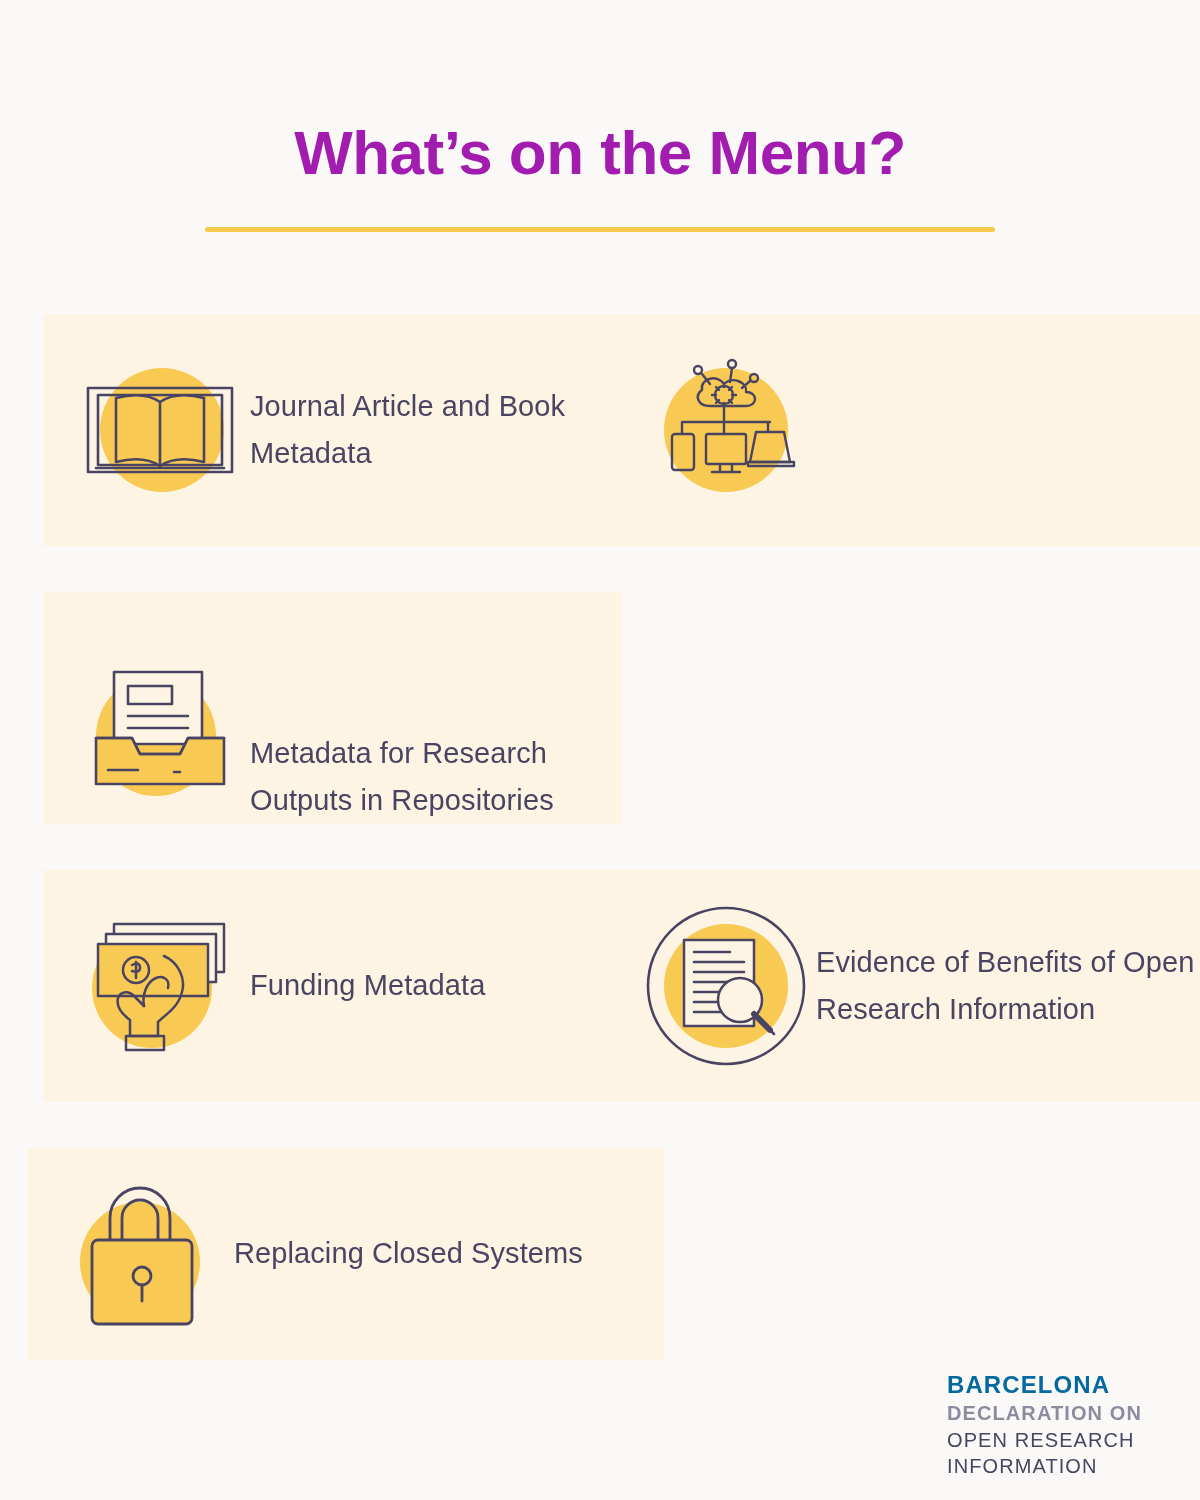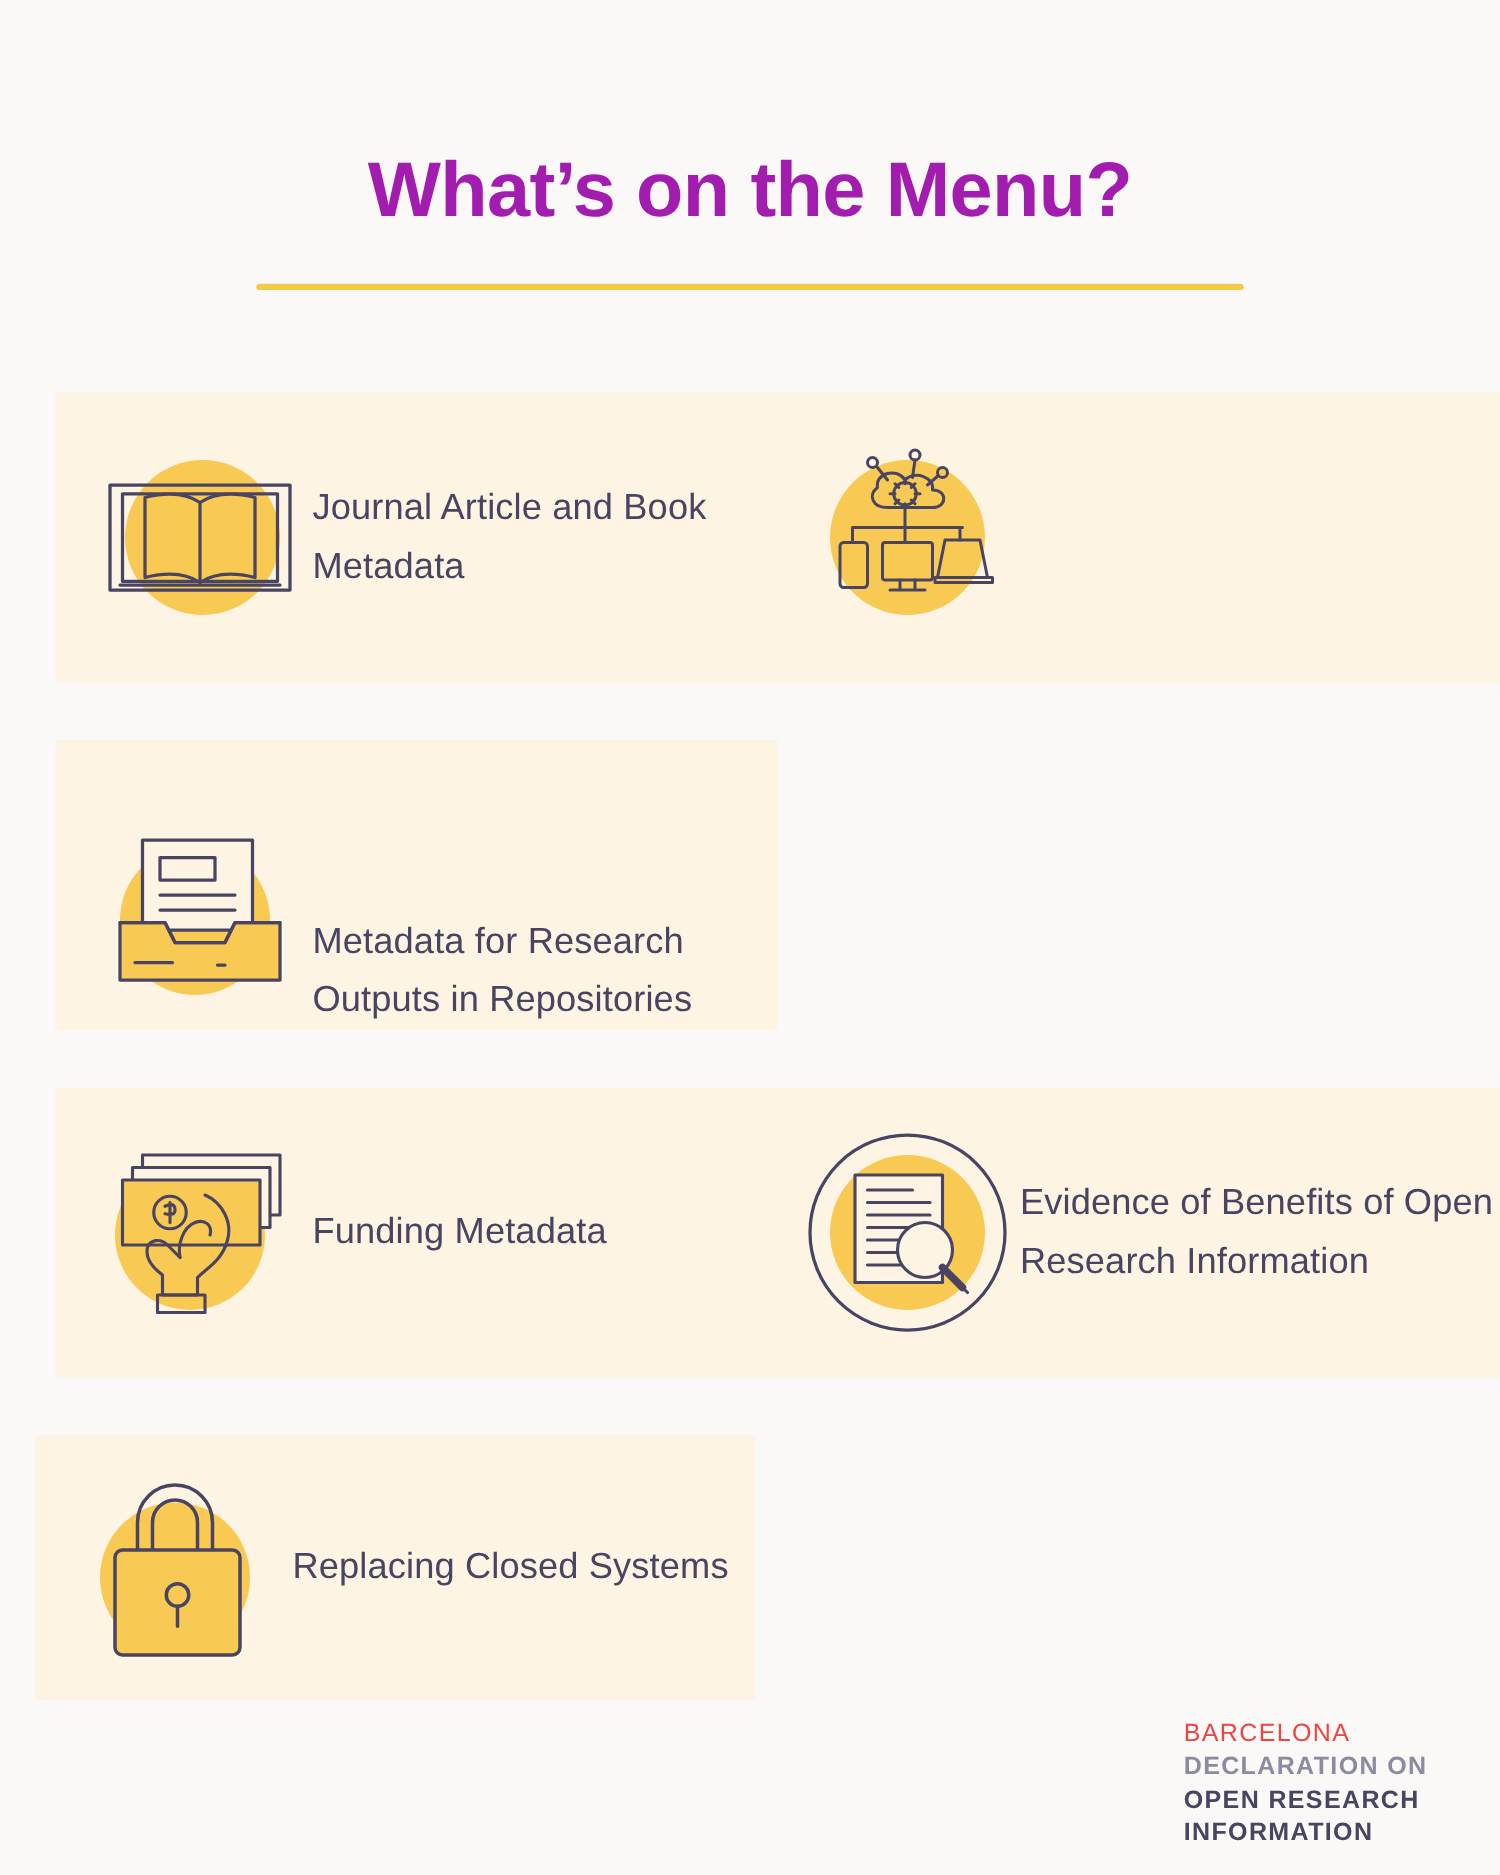--- a/index.html
+++ b/index.html
@@ -70,21 +70,21 @@
 
   .row-1 .band-left { margin-left: 28px; }
   .row-2 .band-left { margin-left: 28px; align-items: flex-end; }
   .row-3 .band-left { margin-left: 28px; }
 
   .row-1, .row-2, .row-3 {
     width: 1200px;
     padding-left: 16px;
   }
   .full-band {
-    width: 576px;
+    width: 636px;
     height: 212px;
     margin-left: 28px;
     background: #fdf4e3;
     display: flex;
     align-items: center;
     padding-left: 26px;
     box-sizing: border-box;
   }
 
   .icon-wrap {
@@ -106,34 +106,34 @@
 
   
   .footer {
     position: absolute;
     right: 58px;
     bottom: 62px;
     text-align: left;
     line-height: 1.32;
   }
   .footer-line1 {
-    font-size: 20px;
-    font-weight: normal;
+    font-size: 24px;
+    font-weight: bold;
     letter-spacing: 1.1px;
-    color: #ef4444;
+    color: #0369a1;
   }
   .footer-line2 {
     font-size: 20px;
     font-weight: bold;
     letter-spacing: 1.1px;
     color: #8e8aa0;
   }
   .footer-line3, .footer-line4 {
     font-size: 20px;
-    font-weight: bold;
+    font-weight: normal;
     letter-spacing: 1.1px;
     color: #4a4463;
   }
 </style>
 </head>
 <body>
 
 <div class="page">
 
   <h1 class="title">What’s on the Menu?</h1>

